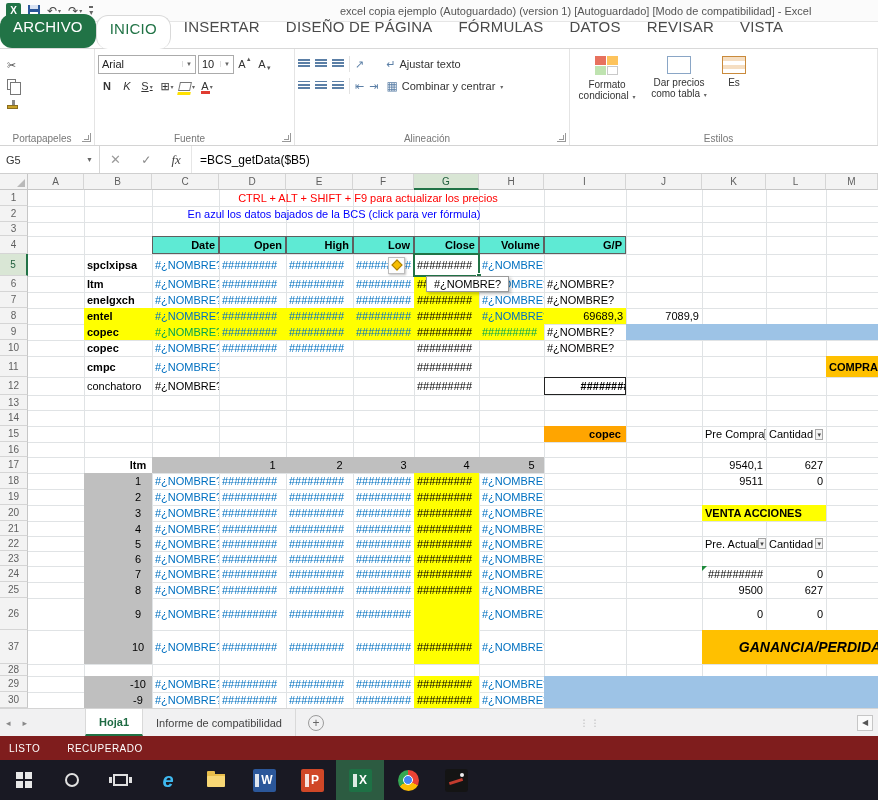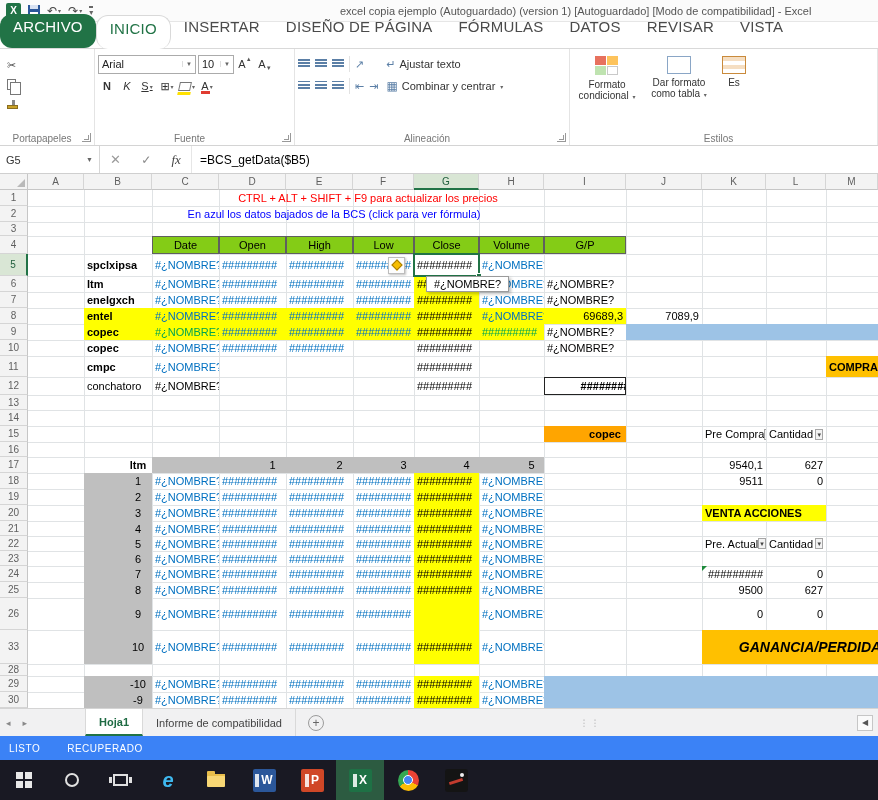--- a/index.html
+++ b/index.html
@@ -104,42 +104,42 @@
   .rh.sel { background:#D9E6D5; color:#1F5E3C; border-right:2px solid #217346; }
   .gl { position:absolute; background:#E0E3E5; }
   .cell { position:absolute; display:flex; align-items:center; padding:0 3px; white-space:nowrap; overflow:hidden; color:#000; font-size:11px; }
   .red { color:#FF0000; } .bluenote { color:#0000FF; }
   .eb { color:#0070C0; } .grn { color:#00A550; }
   .y { background:#FFFF00; } .gray { background:#BFBFBF; }
   .o1 { background:#FFA500; } .o2 { background:#FFC000; } .lb { background:#9DC3E6; }
   .b { font-weight:700; } .i { font-style:italic; }
   .c { justify-content:center;padding-left:43px; } .r { justify-content:flex-end; }
   .big { font-size:14px; }
-  .hdr { background:#84cc16; font-weight:400; justify-content:center; border:1px solid #5F5F5F; }
+  .hdr { background:#5eead4; font-weight:700; justify-content:flex-end; border:1px solid #5F5F5F; }
   .box { border:1.5px solid #222; justify-content:center; }
   .gc::before { content:""; position:absolute; left:0; top:0; border-top:5px solid #1E8A3C; border-right:5px solid transparent; }
   .cellarrow { margin-left:auto; font-size:7px; color:#444; border:1px solid #A6A6A6; background:#F2F2F2; line-height:9px; padding:0 1px; }
   .selbox { position:absolute; border:2px solid #217346; z-index:5; pointer-events:none; background:transparent; }
   .selhandle { position:absolute; width:6px; height:6px; background:#217346; border:1px solid #fff; z-index:6; }
   .smarttag { position:absolute; z-index:6; width:17px; height:17px; background:#FDFDFD; border:1px solid #BDBDBD; box-shadow:1px 1px 2px rgba(0,0,0,.25); }
   .smarttag .dia { width:8px; height:8px; background:#F7BE00; border:1px solid #A87B00; transform:rotate(45deg); margin:3px auto; }
   .gridtip { position:absolute; z-index:7; background:#fff; border:1px solid #9B9B9B; box-shadow:2px 2px 3px rgba(0,0,0,.25); padding:1px 7px; font-size:11px; color:#000; white-space:nowrap; }
 
   
   #sheetbar { height:28px; background:#F1F1F2; border-top:1px solid #D4D4D4; display:flex; align-items:stretch; font-size:11px; }
   .navarr { color:#898989; font-size:9px; display:flex; align-items:center; padding:0 6px; }
   .sheettab { padding:0 13px; display:flex; align-items:center; color:#444; border-right:1px solid #D9D9D9; white-space:nowrap; }
   .sheettab.first { margin-left:52px; border-left:1px solid #D9D9D9; }
   .sheettab.active { background:#fff; color:#1E6B43; font-weight:700; border-bottom:2px solid #217346; }
   .addsheet { width:16px; height:16px; border:1px solid #9B9B9B; border-radius:50%; display:flex; align-items:center; justify-content:center; font-size:12px; color:#666; margin:auto 0 auto 12px; line-height:12px; }
   .hsl { margin-left:auto; align-self:center; margin-right:5px; width:16px; height:16px; border:1px solid #C6C6C6; background:#FAFAFA; display:flex; align-items:center; justify-content:center; font-size:8px; color:#555; }
   .tabdots { align-self:center; color:#AAA; font-size:9px; margin-left:auto; letter-spacing:2px; }
 
   
-  #statusbar { height:24px; background:#3b82f6; color:#fff; display:flex; align-items:center; font-size:10px; letter-spacing:.5px; }
+  #statusbar { height:24px; background:#7f1d1d; color:#fff; display:flex; align-items:center; font-size:10px; letter-spacing:.5px; }
   #statusbar .mode { margin-left:9px; }
   #statusbar .recov { margin-left:27px; }
 
   
   #taskbar { height:40px; background:#191923; display:flex; align-items:stretch; }
   .tb { width:48px; display:flex; align-items:center; justify-content:center; position:relative; }
   .tb.active { background:#2C5B41; }
   .winlogo { width:16px; height:16px; display:grid; grid-template-columns:7px 7px; grid-template-rows:7px 7px; gap:2px; }
   .winlogo div { background:#E8E8E8; }
   .searchring { width:14px; height:14px; border:2px solid #E0E0E0; border-radius:50%; }
@@ -278,21 +278,21 @@
         <div class="fcico">
             <div></div>
             <div></div>
             <div></div>
             <div></div>
           </div>
         <span><span>Formato condicional</span> <span class="dd6">▾</span></span>
       </div>
       <div class="stylebtn">
         <div class="tblico"></div>
-        <span><span>Dar formato como tabla</span> <span class="dd6">▾</span></span>
+        <span><span>Dar precios como tabla</span> <span class="dd6">▾</span></span>
       </div>
       <div class="stylebtn cutb">
         <div class="tblico2"></div>
         <span>Es</span>
       </div>
       <div class="rg-label">Estilos</div>
     </div>
   </div>
 
   <div id="formulabar">
@@ -462,21 +462,21 @@
       <div class="rh" style="left: 0px; top: 392px; width: 28px; height: 16px;">
         <span>24</span>
       </div>
       <div class="rh" style="left: 0px; top: 408px; width: 28px; height: 16px;">
         <span>25</span>
       </div>
       <div class="rh" style="left: 0px; top: 424px; width: 28px; height: 32px;">
         <span>26</span>
       </div>
       <div class="rh" style="left: 0px; top: 456px; width: 28px; height: 34px;">
-        <span>33</span>
+        <span>37</span>
       </div>
       <div class="rh" style="left: 0px; top: 490px; width: 28px; height: 12px;">
         <span>28</span>
       </div>
       <div class="rh" style="left: 0px; top: 502px; width: 28px; height: 16px;">
         <span>29</span>
       </div>
       <div class="rh" style="left: 0px; top: 518px; width: 28px; height: 16px;">
         <span>30</span>
       </div>

